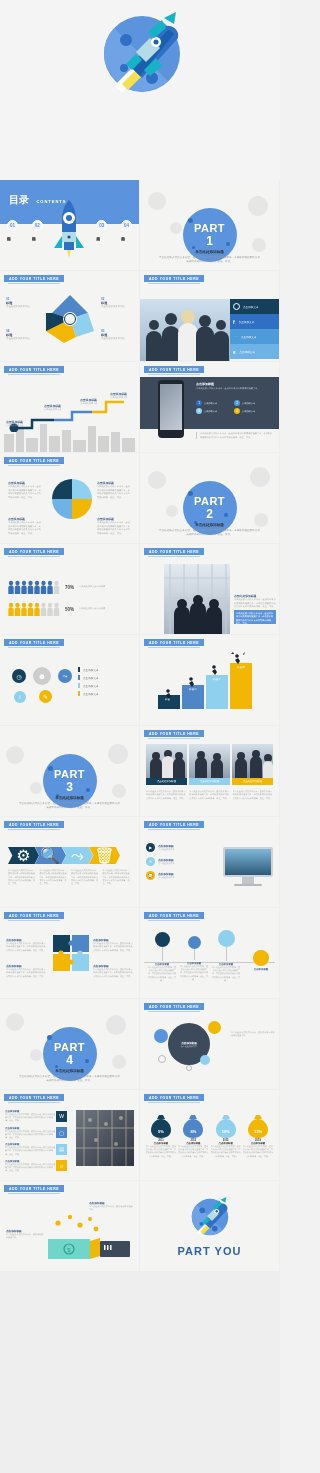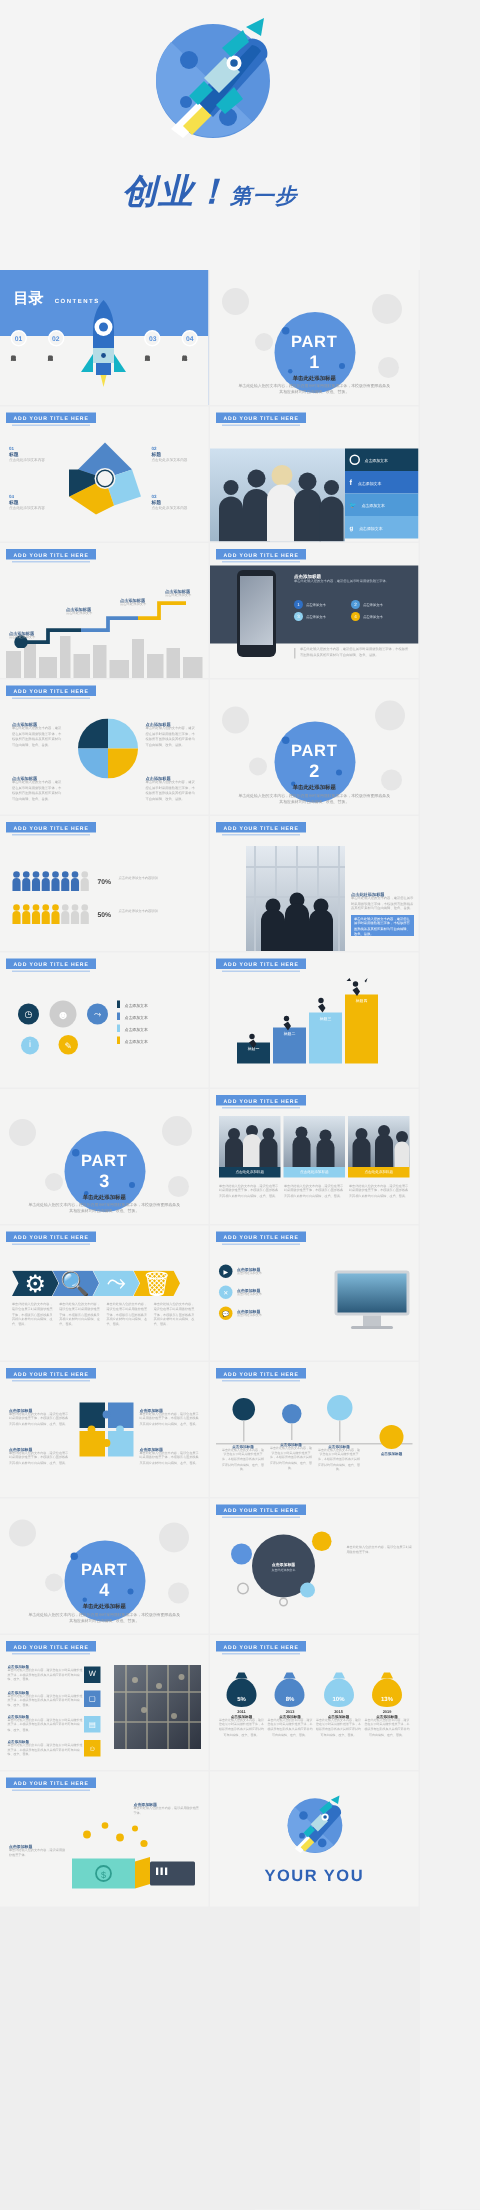--- a/index.html
+++ b/index.html
@@ -68,23 +68,20 @@
       <path d="M38 58 L74 18 a10 10 0 0 1 12 12 L50 70z" fill="#2f6fc4"></path>
       <path d="M40 60 L76 22 a8 8 0 0 1 6 4 L48 68z" fill="#1b5fb0"></path>
       <path d="M44 44 L58 30 L68 40 L54 54z" fill="#b5dce6"></path>
       <circle cx="64" cy="34" r="5" fill="#fff"></circle>
       <circle cx="64" cy="34" r="2.5" fill="#1f5ea8"></circle>
       <path d="M34 56 L44 46 L50 52 L40 62z" fill="#14b3c6"></path>
       <path d="M56 24 L70 12 L74 20 L62 30z" fill="#14b3c6"></path>
       <path d="M72 10 L84 4 L82 16z" fill="#14b3c6"></path>
       <path d="M52 62 L64 50 L70 58 L58 68z" fill="#14b3c6"></path>
     </svg>
-    <div class="cover-title">
-      <span>创业！</span><span class="sub">第一步</span>
-    </div>
   </div>
 
   <div class="grid">
 
     <div class="slide">
       <div style="position:absolute;inset:0;background:#5b93dd;"></div>
       <div style="position:absolute;left:0;right:0;bottom:0;height:46px;background:#f4f4f3;"></div>
       <div style="position:absolute;left:9px;top:9px;color:#fff;">
         <span style="font-size:10px;font-weight:bold;">目录</span>
         <span style="font-size:4px;font-weight:bold;letter-spacing:1px;margin-left:3px;">CONTENTS</span>
@@ -850,17 +847,17 @@
         <path d="M22 78 L44 56 L52 64 L30 84z" fill="#fff"></path>
         <path d="M30 76 L46 60 L52 66 L36 82z" fill="#f6e04b"></path>
         <path d="M38 58 L74 18 a10 10 0 0 1 12 12 L50 70z" fill="#2f6fc4"></path>
         <path d="M44 44 L58 30 L68 40 L54 54z" fill="#b5dce6"></path>
         <circle cx="64" cy="34" r="5" fill="#fff"></circle>
           <circle cx="64" cy="34" r="2.5" fill="#1f5ea8"></circle>
         <path d="M34 56 L44 46 L50 52 L40 62z" fill="#14b3c6"></path>
         <path d="M56 24 L70 12 L74 20 L62 30z" fill="#14b3c6"></path>
         <path d="M72 10 L84 4 L82 16z" fill="#14b3c6"></path>
       </svg>
-      <div class="thankyou">YOUR YOU</div>
+      <div class="thankyou">PART YOU</div>
     </div>
 
   </div>
 </div>
 
 </body></html>

